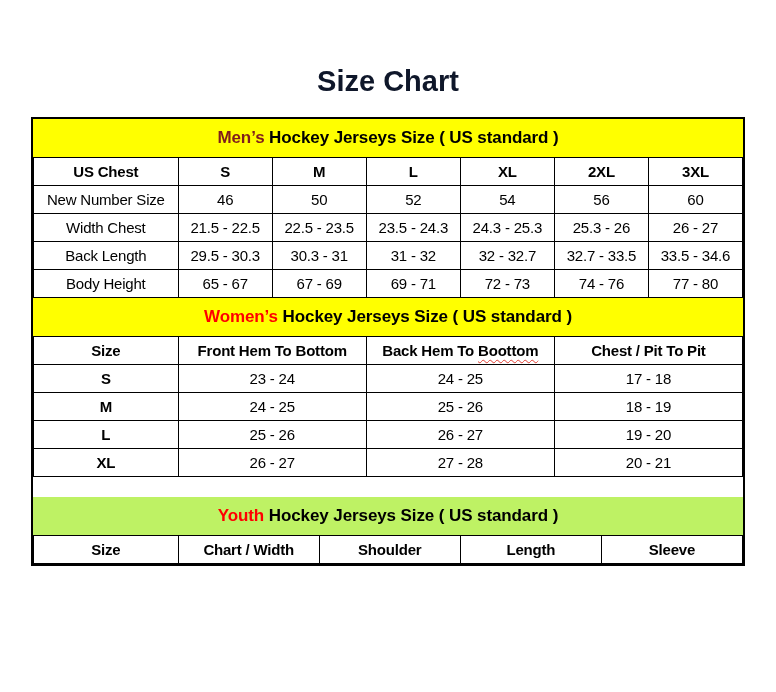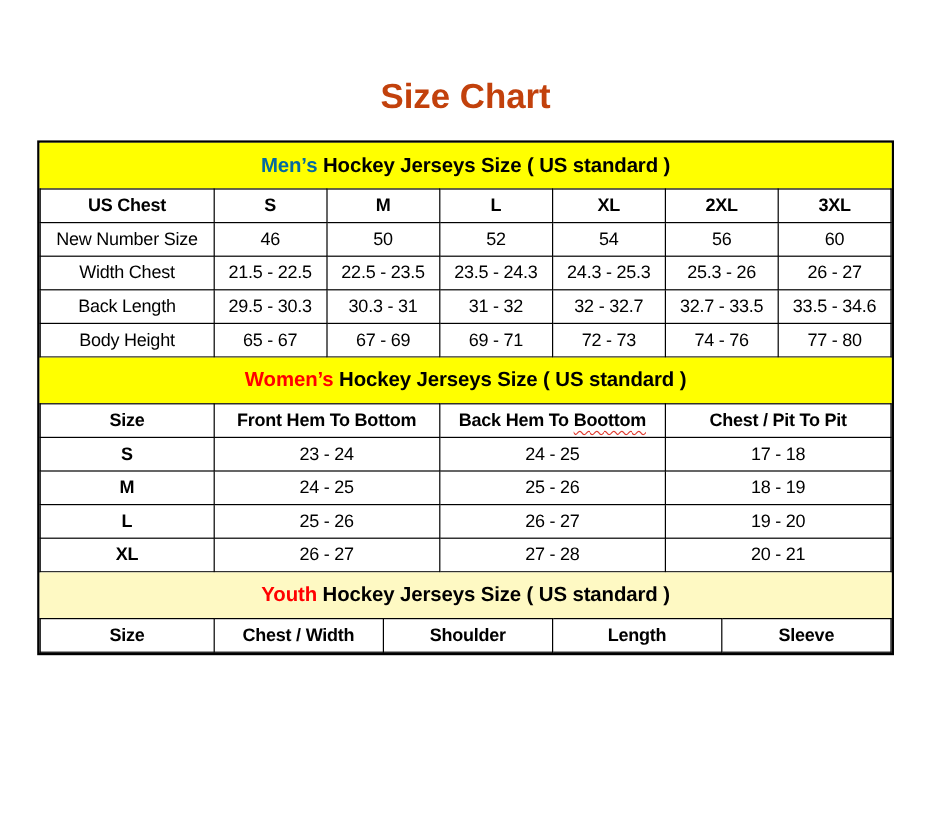--- a/index.html
+++ b/index.html
@@ -62,24 +62,24 @@
     text-decoration-style: wavy;
     text-decoration-color: #E03C31;
     text-decoration-thickness: 1px;
     text-underline-offset: 3px;
   }
 </style>
 </head>
 <body style="background: rgb(255, 255, 255);">
 
 <div data-name="size-chart-page">
-  <h1 class="page-title" data-name="page-title" style="color: #c2410c;">Size Chart</h1>
+  <h1 class="page-title" data-name="page-title" style="color: #0f172a;">Size Chart</h1>
   <div class="tables-wrap" data-name="size-chart-tables" style="border-color: rgb(0, 0, 0);">
       <div class="band" data-name="section-heading-mens" style="background: rgb(255, 255, 0); color: rgb(0, 0, 0);">
-        <span class="band-accent" data-name="section-heading-accent-mens" style="color: #0369a1;">Men’s</span>
+        <span class="band-accent" data-name="section-heading-accent-mens" style="color: #7f1d1d;">Men’s</span>
         <span class="band-rest" data-name="section-heading-text-mens"> Hockey Jerseys Size ( US standard )</span>
       </div>
       <table class="size-table" data-name="size-table-mens">
         <colgroup>
           <col class="label-col">
           <col>
           <col>
           <col>
           <col>
           <col>
@@ -174,36 +174,36 @@
             <td class="value-cell" data-name="size-value-cell">19 - 20</td>
           </tr>
           <tr class="data-row" data-name="table-row">
             <td class="row-label" data-name="row-label">XL</td>
             <td class="value-cell" data-name="size-value-cell">26 - 27</td>
             <td class="value-cell" data-name="size-value-cell">27 - 28</td>
             <td class="value-cell" data-name="size-value-cell">20 - 21</td>
           </tr>
         </tbody>
       </table>
-      <div class="band" data-name="section-heading-youth" style="background: #fef9c3; color: rgb(0, 0, 0);">
+      <div class="band" data-name="section-heading-youth" style="background: #bef264; color: rgb(0, 0, 0); margin-top: 20px;">
         <span class="band-accent" data-name="section-heading-accent-youth" style="color: rgb(255, 0, 0);">Youth</span>
         <span class="band-rest" data-name="section-heading-text-youth"> Hockey Jerseys Size ( US standard )</span>
       </div>
       <table class="size-table" data-name="size-table-youth">
         <colgroup>
           <col class="label-col">
           <col>
           <col>
           <col>
           <col>
         </colgroup>
         <thead>
           <tr class="header-row" data-name="table-header-row">
             <th class="col-header" data-name="column-header">Size</th>
-            <th class="col-header" data-name="column-header">Chest / Width</th>
+            <th class="col-header" data-name="column-header">Chart / Width</th>
             <th class="col-header" data-name="column-header">Shoulder</th>
             <th class="col-header" data-name="column-header">Length</th>
             <th class="col-header" data-name="column-header">Sleeve</th>
           </tr>
         </thead>
         <tbody>
         </tbody>
       </table>
     </div>
 </div>

